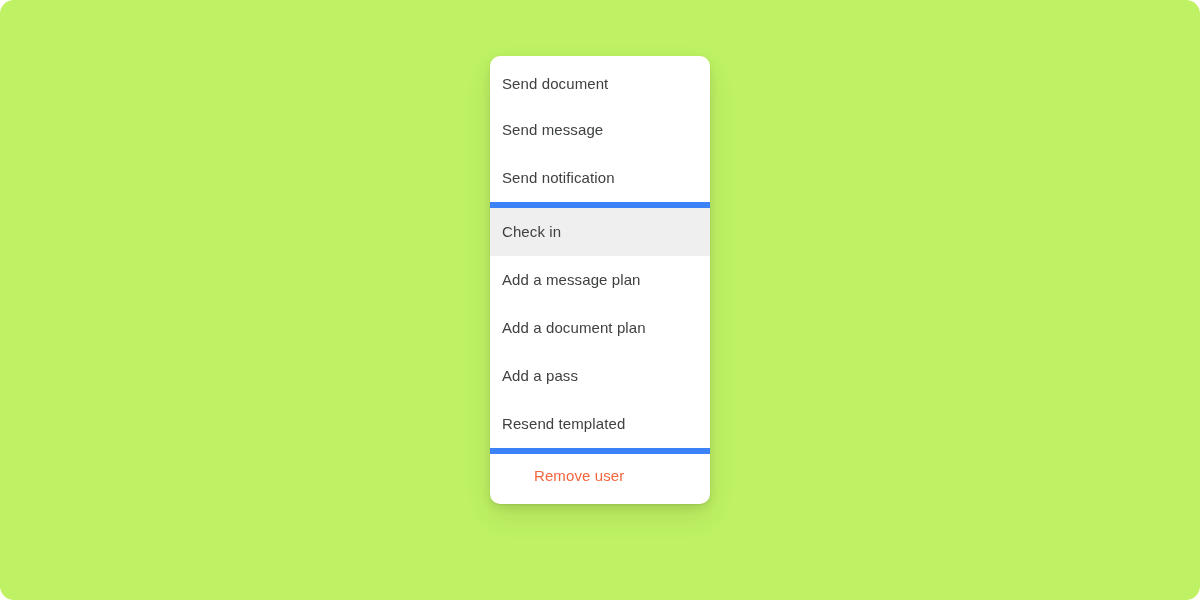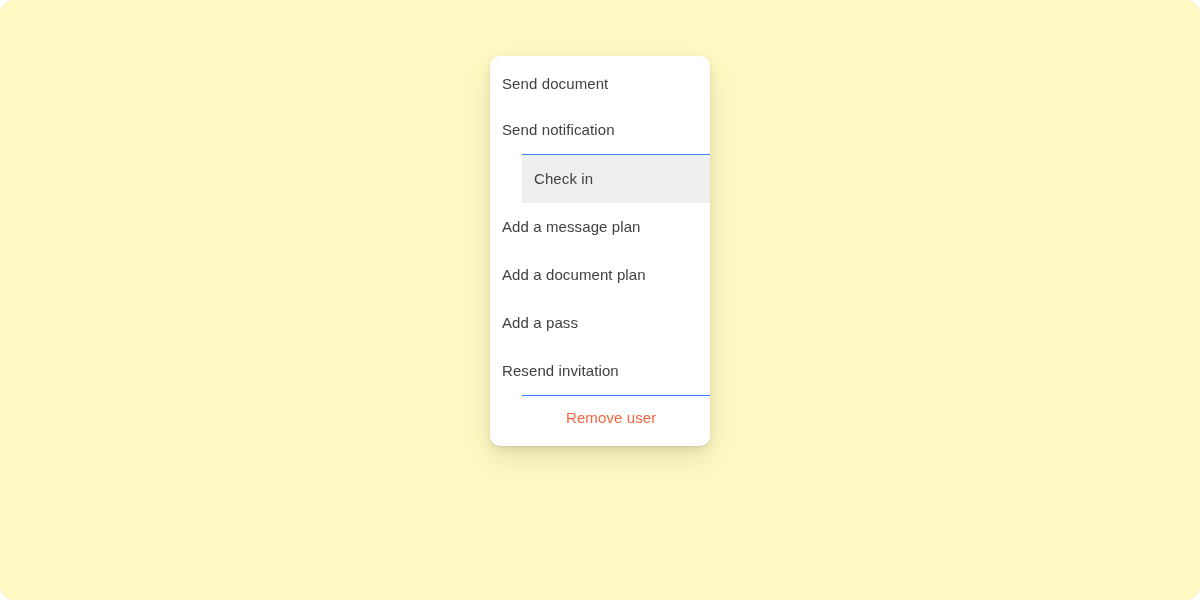--- a/index.html
+++ b/index.html
@@ -11,21 +11,21 @@
     width: 1200px;
     height: 600px;
     overflow: hidden;
     font-family: "Liberation Sans", "DejaVu Sans", sans-serif;
   }
 
   #canvas {
     position: relative;
     width: 1200px;
     height: 600px;
-    background: #fef9c3;
+    background: #bef264;
     border-radius: 14px;
     overflow: hidden;
   }
 
   
   #menu {
     position: absolute;
     left: 490px;
     top: 56px;
     width: 220px;
@@ -52,22 +52,21 @@
     letter-spacing: 0.1px;
     background: transparent;
     cursor: default;
   }
 
   .menu-item.highlighted {
     background: #efefef;
   }
 
   .menu-item.separated {
-    border-top: 1px solid #3b82f6;
-    margin-left: 32px;
+    border-top: 6px solid #3b82f6;
   }
 
   .menu-item.danger {
     color: #f4653c;
     padding-left: 44px;
   }
 
   
   #menu .menu-item:first-child {
     height: 50px;
@@ -82,20 +81,23 @@
 <body>
 
 <div id="canvas">
 
   <div id="menu">
 
     <div class="menu-item">
       <span>Send document</span>
     </div>
 
+    <div class="menu-item">
+      <span>Send message</span>
+    </div>
 
     <div class="menu-item">
       <span>Send notification</span>
     </div>
 
 
     <div class="menu-item highlighted separated">
       <span>Check in</span>
     </div>
 
@@ -105,21 +107,21 @@
 
     <div class="menu-item">
       <span>Add a document plan</span>
     </div>
 
     <div class="menu-item">
       <span>Add a pass</span>
     </div>
 
     <div class="menu-item">
-      <span>Resend invitation</span>
+      <span>Resend templated</span>
     </div>
 
     <div class="menu-item danger separated">
       <span>Remove user</span>
     </div>
 
   </div>
 
 </div>
 

